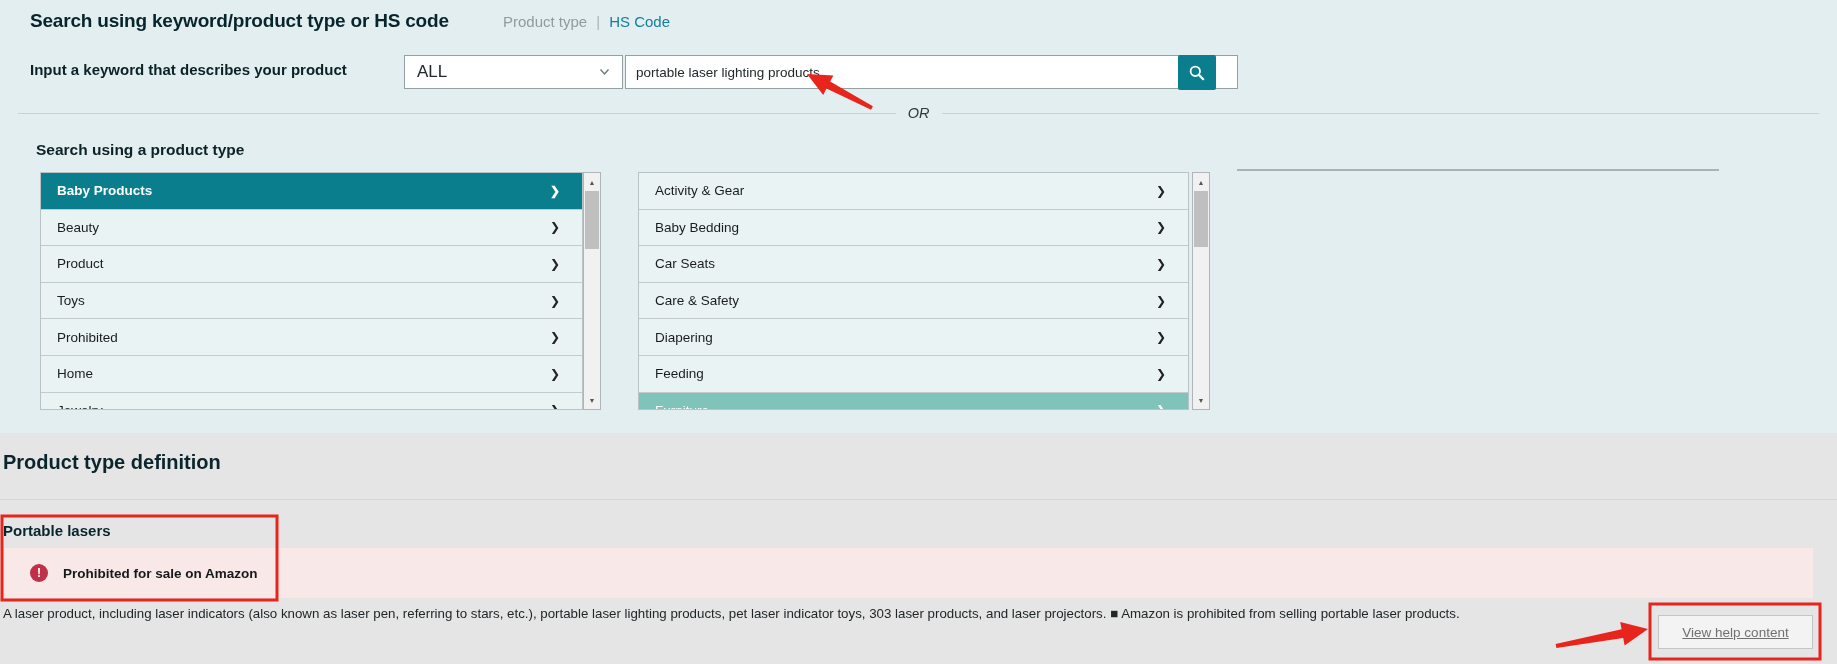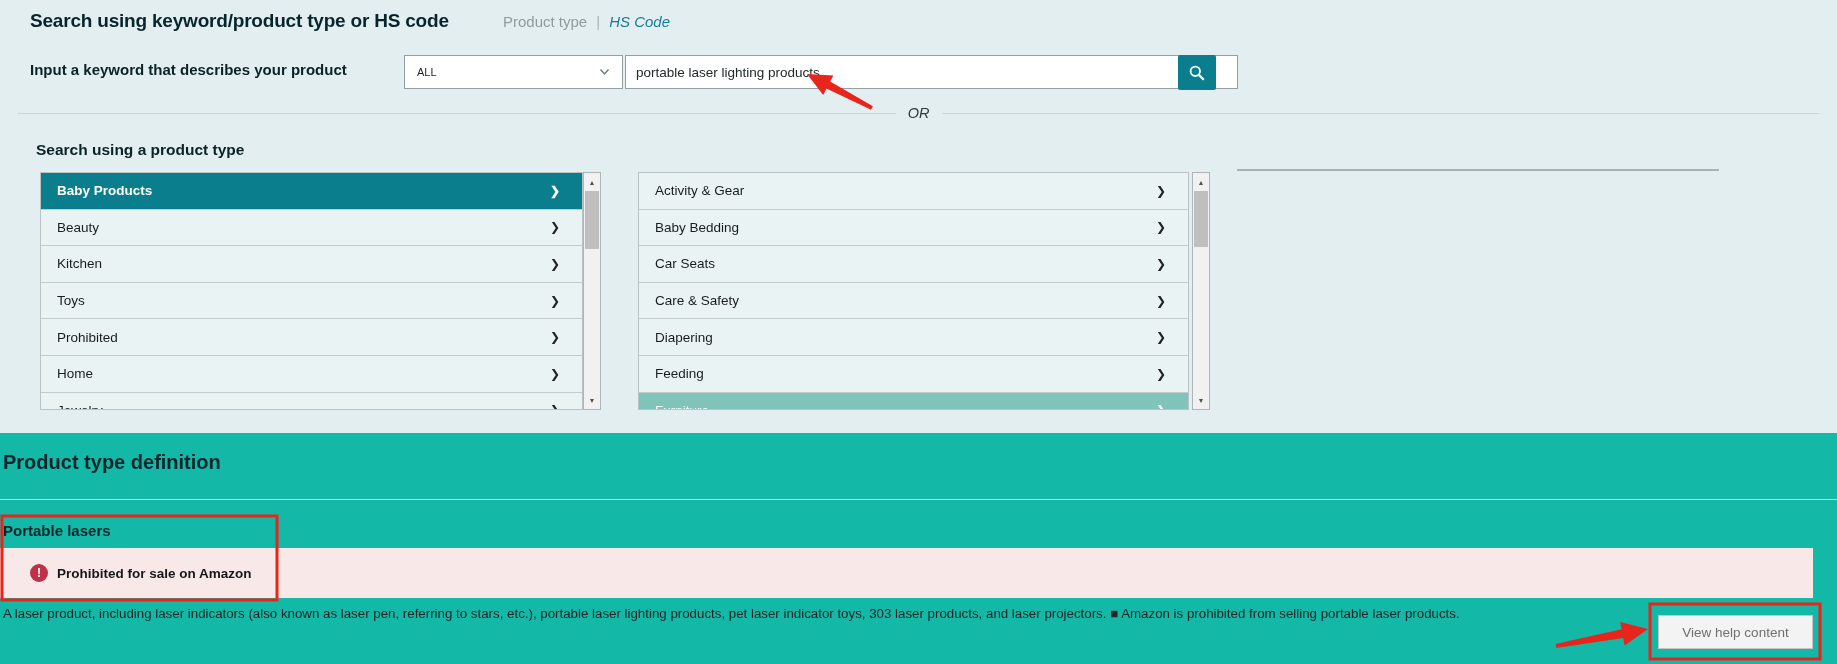--- a/index.html
+++ b/index.html
@@ -2,33 +2,33 @@
 <html style="--primary-teal: #0b7e8e; --highlight-teal: #80c3ba; --link-teal: #137e9b; --section-bg: #e3eef0; --row-bg: #e9f3f3; --pink-bar-bg: #f9e8e8; --prohibited-red: #bf3049; --annotation-red: #e8251d;"><head>
 <meta charset="utf-8">
 <style>
   :root{
     --primary-teal:#0b7e8e; --highlight-teal:#80c3ba; --link-teal:#137e9b;
     --section-bg:#e3eef0; --row-bg:#e9f3f3; --pink-bar-bg:#f9e8e8;
     --prohibited-red:#bf3049; --annotation-red:#e8251d;
   }
   *{margin:0;padding:0;box-sizing:border-box;}
   body{font-family:"Liberation Sans",sans-serif;background:#fff;}
-  #page{position:relative;width:1837px;height:664px;background:#14b8a6;overflow:hidden;}
+  #page{position:relative;width:1837px;height:664px;background:#e5e5e5;overflow:hidden;}
 
   
   .search-panel{position:absolute;left:0;top:0;width:1837px;height:433px;background:var(--section-bg);}
   .page-title{position:absolute;left:30px;top:10px;font-size:19px;font-weight:bold;color:#07252c;letter-spacing:-0.2px;}
   .view-tabs{position:absolute;left:503px;top:13px;font-size:15px;}
   .tab-product-type{color:#8f9c9e;cursor:pointer;}
   .tab-sep{color:#a9b6b8;margin:0 9px;}
-  .tab-hs-code{color:var(--link-teal);cursor:pointer;font-style:italic;}
+  .tab-hs-code{color:var(--link-teal);cursor:pointer;}
 
   .keyword-label{position:absolute;left:30px;top:61px;font-size:15px;font-weight:bold;color:#0c2227;}
   .dropdown{position:absolute;left:404px;top:55px;width:219px;height:34px;background:#fff;border:1px solid #95a0a3;
-    display:flex;align-items:center;padding:0 12px;font-size:11px;color:#23282a;cursor:pointer;}
+    display:flex;align-items:center;padding:0 12px;font-size:17px;color:#23282a;cursor:pointer;}
   .dropdown .chev{margin-left:auto;display:flex;align-items:center;}
   .keyword-input{position:absolute;left:625px;top:55px;width:613px;height:34px;border:1px solid #95a0a3;
     padding:0 10px;font-size:13.5px;color:#23282a;font-family:"Liberation Sans",sans-serif;background:#fff;outline:none;}
   .search-btn{position:absolute;left:1178px;top:55px;width:38px;height:35px;background:var(--primary-teal);
     border:none;border-radius:2px;display:flex;align-items:center;justify-content:center;cursor:pointer;}
 
   .or-row{position:absolute;left:18px;top:104px;width:1801px;height:18px;display:flex;align-items:center;font-style:italic;}
   .or-line{flex:1;height:1px;background:#c9d3d5;}
   .or-label{width:46px;text-align:center;font-size:14.5px;color:#2b3b3e;}
 
@@ -59,24 +59,24 @@
   .placeholder-divider{position:absolute;left:1237px;top:169px;width:482px;height:2px;background:#a9b3b5;}
 
   
   .definition-heading{position:absolute;left:3px;top:451px;font-size:20px;font-weight:bold;color:#0a262c;}
   .section-divider{position:absolute;left:0;top:499px;width:1837px;height:1px;background:#d2d8d9;}
   .product-name{position:absolute;left:3px;top:522px;font-size:15px;font-weight:bold;color:#07252c;}
   .prohibited-banner{position:absolute;left:0;top:548px;width:1813px;height:50px;background:var(--pink-bar-bg);
     display:flex;align-items:center;}
   .excl-circle{margin-left:30px;width:18px;height:18px;border-radius:50%;background:var(--prohibited-red);
     color:#fff;font-size:12px;font-weight:bold;display:flex;align-items:center;justify-content:center;}
-  .prohibited-text{margin-left:9px;font-size:13.5px;font-weight:bold;color:#16181a;}
+  .prohibited-text{margin-left:15px;font-size:13.5px;font-weight:bold;color:#16181a;}
   .definition-description{position:absolute;left:3px;top:606px;font-size:13.3px;color:#212629;white-space:nowrap;}
   .view-help-btn{position:absolute;left:1658px;top:615px;width:155px;height:34px;background:#f3f3f3;
-    border:1px solid #c5c5c5;font-size:13.5px;color:#707070;font-family:"Liberation Sans",sans-serif;cursor:pointer;}
+    border:1px solid #c5c5c5;font-size:13.5px;color:#707070;font-family:"Liberation Sans",sans-serif;cursor:pointer;text-decoration:underline;}
 
   
   .annotation-layer{position:absolute;left:0;top:0;width:1837px;height:664px;pointer-events:none;z-index:50;}
 </style>
 </head>
 <body>
 
 <div id="page">
 
   <div class="search-panel">
@@ -119,21 +119,21 @@
     <div class="cat-list left">
       <div class="cat-row selected">
         <span>Baby Products</span>
         <span class="chevron">❯</span>
       </div>
       <div class="cat-row">
         <span>Beauty</span>
         <span class="chevron">❯</span>
       </div>
       <div class="cat-row">
-        <span>Kitchen</span>
+        <span>Product</span>
         <span class="chevron">❯</span>
       </div>
       <div class="cat-row">
         <span>Toys</span>
         <span class="chevron">❯</span>
       </div>
       <div class="cat-row">
         <span>Prohibited</span>
         <span class="chevron">❯</span>
       </div>

